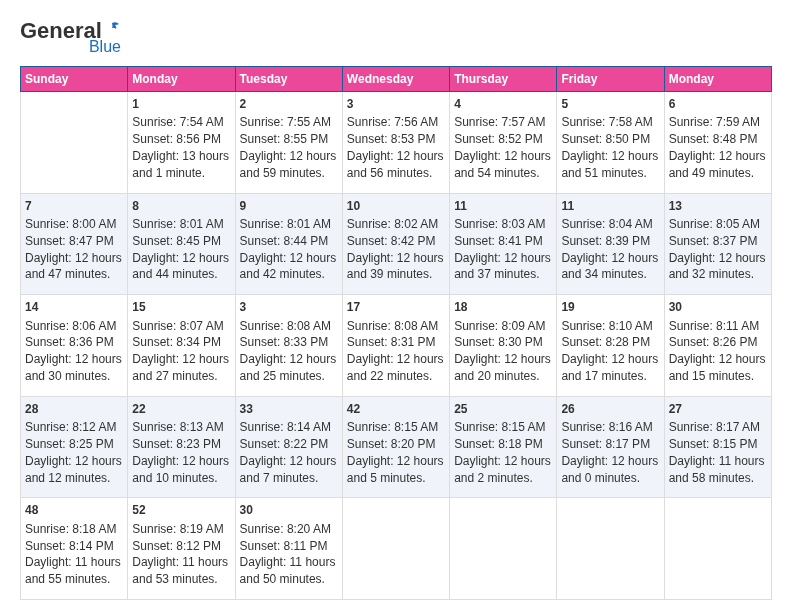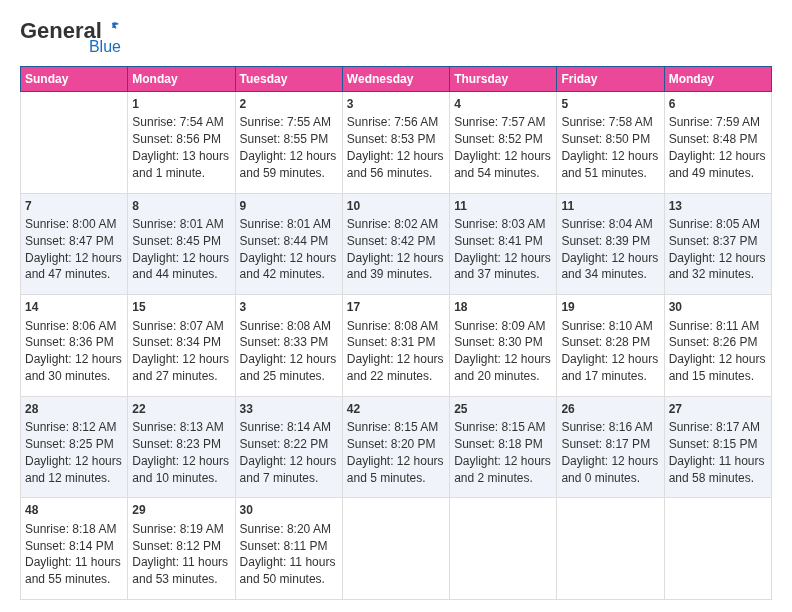--- a/index.html
+++ b/index.html
@@ -230,21 +230,21 @@
             <div class="cell-day">27</div>
             <div class="cell-info">Sunrise: 8:17 AM<br>Sunset: 8:15 PM<br>Daylight: 11 hours<br>and 58 minutes.</div>
           </td>
         </tr>
         <tr>
           <td>
             <div class="cell-day">48</div>
             <div class="cell-info">Sunrise: 8:18 AM<br>Sunset: 8:14 PM<br>Daylight: 11 hours<br>and 55 minutes.</div>
           </td>
           <td>
-            <div class="cell-day">29</div>
+            <div class="cell-day">52</div>
             <div class="cell-info">Sunrise: 8:19 AM<br>Sunset: 8:12 PM<br>Daylight: 11 hours<br>and 53 minutes.</div>
           </td>
           <td>
             <div class="cell-day">30</div>
             <div class="cell-info">Sunrise: 8:20 AM<br>Sunset: 8:11 PM<br>Daylight: 11 hours<br>and 50 minutes.</div>
           </td>
           <td class="empty-cell"></td>
           <td class="empty-cell"></td>
           <td class="empty-cell"></td>
           <td class="empty-cell"></td>

